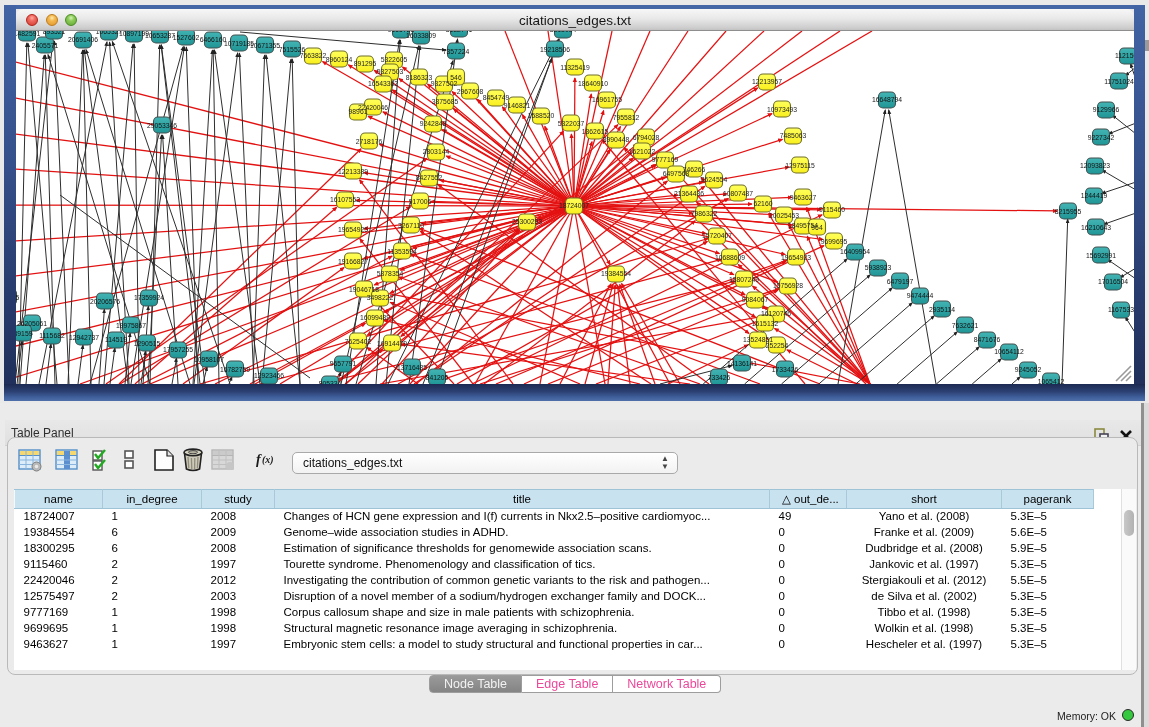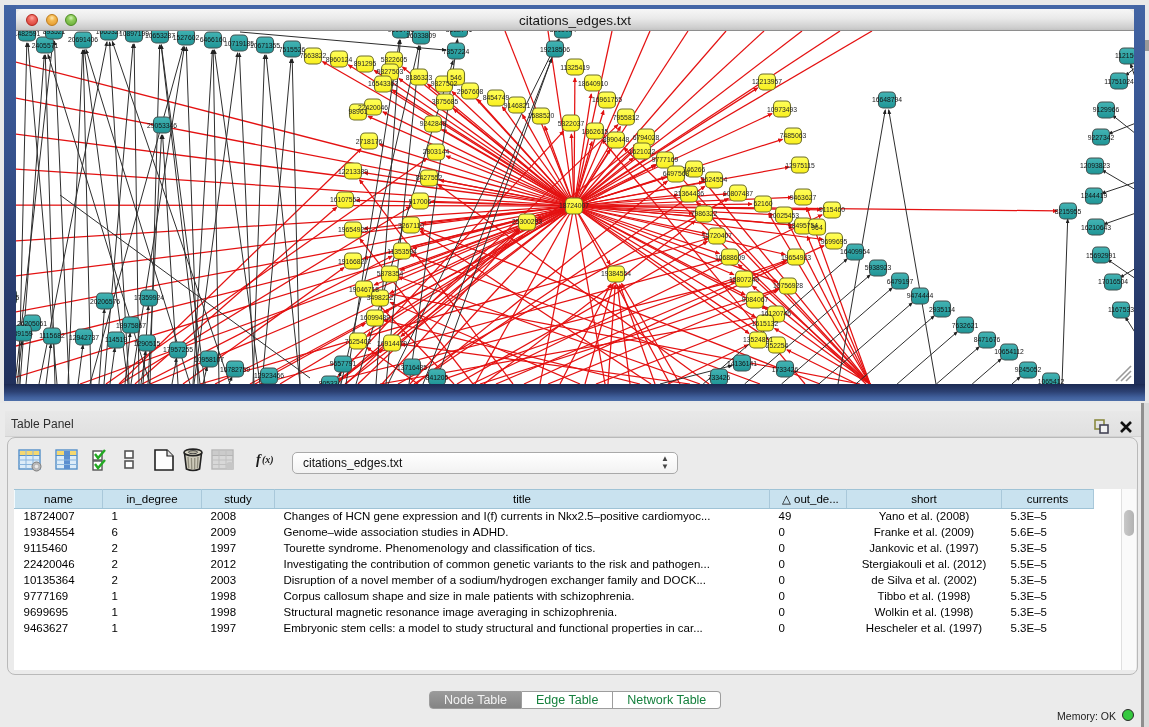--- a/index.html
+++ b/index.html
@@ -24,21 +24,21 @@
 #titlebar .title { position:absolute; left:0; right:0; top:4px; text-align:center;
   font-size:13.5px; font-weight:normal; color:#161616; }
 .tl { position:absolute; top:5px; width:12px; height:12px; border-radius:50%; }
 .tl.r { left:10px; background:radial-gradient(circle at 50% 30%,#ffa9a0 0%,#ee6a60 35%,#d33a30 100%); border:1px solid #b5241c;}
 .tl.y { left:30px; background:radial-gradient(circle at 50% 30%,#ffe9b0 0%,#f3b84f 35%,#e1952a 100%); border:1px solid #c07c1a;}
 .tl.g { left:49px; background:radial-gradient(circle at 50% 30%,#d2f3b5 0%,#8ecb5a 35%,#62a832 100%); border:1px solid #4c8c22;}
 #canvas { position:absolute; left:12px; top:26px; width:1118px; height:353px; background:#fff; overflow:hidden; }
 
 
 #tpanel { position:absolute; left:0; top:403px; width:1145px; height:324px; background:#ebebeb; }
-#tphead { position:absolute; left:5px; top:8px; width:1137px; height:26px;
+#tphead { position:absolute; left:5px; top:17px; width:1137px; height:26px;
   background:linear-gradient(180deg,#e8e8e8,#e0e0e0); border-bottom:1px solid #d2d2d2; }
 #tphead .t { position:absolute; left:6px; top:6px; font-size:12px; color:#2e2e2e; }
 #inner { position:absolute; left:7px; top:34px; width:1131px; height:238px;
   background:#ebebeb; border:1px solid #b9b9b9; border-radius:8px; }
 #toolbar { position:absolute; left:8px; top:9px; height:28px; width:1100px; }
 #combo { position:absolute; left:276px; top:5px; width:386px; height:22px;
   background:linear-gradient(180deg,#ffffff,#f2f2f2); border:1px solid #a9a9a9; border-radius:5px;
   font-size:12px; color:#111; line-height:20px; padding-left:10px; }
 #combo .arr { position:absolute; right:8px; top:2px; font-size:8px; color:#444; line-height:8px; }
 
@@ -46,23 +46,23 @@
 table.grid { border-collapse:collapse; table-layout:fixed; width:1079px; font-size:11.5px; color:#000; }
 table.grid th { background:#c9e2ef; border-left:1px solid #f3fafd; border-right:1px solid #a9c8da;
   border-top:1px solid #9fc3d6; border-bottom:1px solid #9fc3d6;
   font-weight:normal; font-size:11.5px; height:19px; padding:0 12px; white-space:nowrap; overflow:hidden;}
 table.grid td { height:16px; line-height:15px; padding:0 0 0 9px; white-space:nowrap; overflow:hidden; }
 table.grid td.c { text-align:center; padding:0 2px; }
 #vscroll { position:absolute; right:1px; top:51px; width:15px; height:181px; background:#fafafa; border-left:1px solid #e0e0e0;}
 #vthumb { position:absolute; left:2px; top:21px; width:10px; height:26px; background:linear-gradient(90deg,#c8c8c8,#b2b2b2); border-radius:5px; }
 
 
-#tabs { position:absolute; left:429px; top:272px; height:14px; display:flex; z-index:5;margin-top:16px; }
+#tabs { position:absolute; left:429px; top:272px; height:14px; display:flex; z-index:5; }
 #tabs .tab { height:18px; line-height:17px; font-size:12.5px; padding:0 14px;
-  background:#fff; border:1px solid #9d9d9d; border-left:none; color:#15803d; }
+  background:#fff; border:1px solid #9d9d9d; border-left:none; color:#ec4899; }
 #tabs .tab.first { border-left:1px solid #9d9d9d; border-radius:4px 0 0 4px;
   background:linear-gradient(180deg,#9a9a9a,#848484); color:#f2f2f2; }
 #tabs .tab.last { border-radius:0 4px 4px 0; }
 
 
 #status { position:absolute; left:0; top:692px; width:1149px; height:35px; }
 #status .mem { position:absolute; right:33px; top:18px; font-size:10.5px; color:#222; }
 #status .led { position:absolute; right:15px; top:17px; width:12px; height:12px; border-radius:50%;
   background:#35c93f; border:1.5px solid #2a2a2a; }
 
@@ -727,60 +727,69 @@
               <col style="width:92px">
           </colgroup>
           <tbody>
               <tr>
                 <th>name</th>
                 <th>in_degree</th>
                 <th>study</th>
                 <th>title</th>
                 <th>△ out_de...</th>
                 <th>short</th>
-                <th>currents</th>
+                <th>pagerank</th>
               </tr>
           <tr>
                 <td>18724007</td>
                 <td>1</td>
                 <td>2008</td>
                 <td>Changes of HCN gene expression and I(f) currents in Nkx2.5–positive cardiomyoc...</td>
                 <td>49</td>
                 <td class="c">Yano et al. (2008)</td>
                 <td>5.3E–5</td>
               </tr>
           <tr>
                 <td>19384554</td>
                 <td>6</td>
                 <td>2009</td>
                 <td>Genome–wide association studies in ADHD.</td>
                 <td>0</td>
                 <td class="c">Franke et al. (2009)</td>
                 <td>5.6E–5</td>
               </tr>
           <tr>
+                <td>18300295</td>
+                <td>6</td>
+                <td>2008</td>
+                <td>Estimation of significance thresholds for genomewide association scans.</td>
+                <td>0</td>
+                <td class="c">Dudbridge et al. (2008)</td>
+                <td>5.9E–5</td>
+              </tr>
+          <tr>
                 <td>9115460</td>
                 <td>2</td>
                 <td>1997</td>
                 <td>Tourette syndrome. Phenomenology and classification of tics.</td>
                 <td>0</td>
                 <td class="c">Jankovic et al. (1997)</td>
                 <td>5.3E–5</td>
               </tr>
           <tr>
                 <td>22420046</td>
                 <td>2</td>
                 <td>2012</td>
                 <td>Investigating the contribution of common genetic variants to the risk and pathogen...</td>
                 <td>0</td>
                 <td class="c">Stergiakouli et al. (2012)</td>
                 <td>5.5E–5</td>
               </tr>
           <tr>
-                <td>10135364</td>
+                <td>12575497</td>
                 <td>2</td>
                 <td>2003</td>
                 <td>Disruption of a novel member of a sodium/hydrogen exchanger family and DOCK...</td>
                 <td>0</td>
                 <td class="c">de Silva et al. (2002)</td>
                 <td>5.3E–5</td>
               </tr>
           <tr>
                 <td>9777169</td>
                 <td>1</td>

